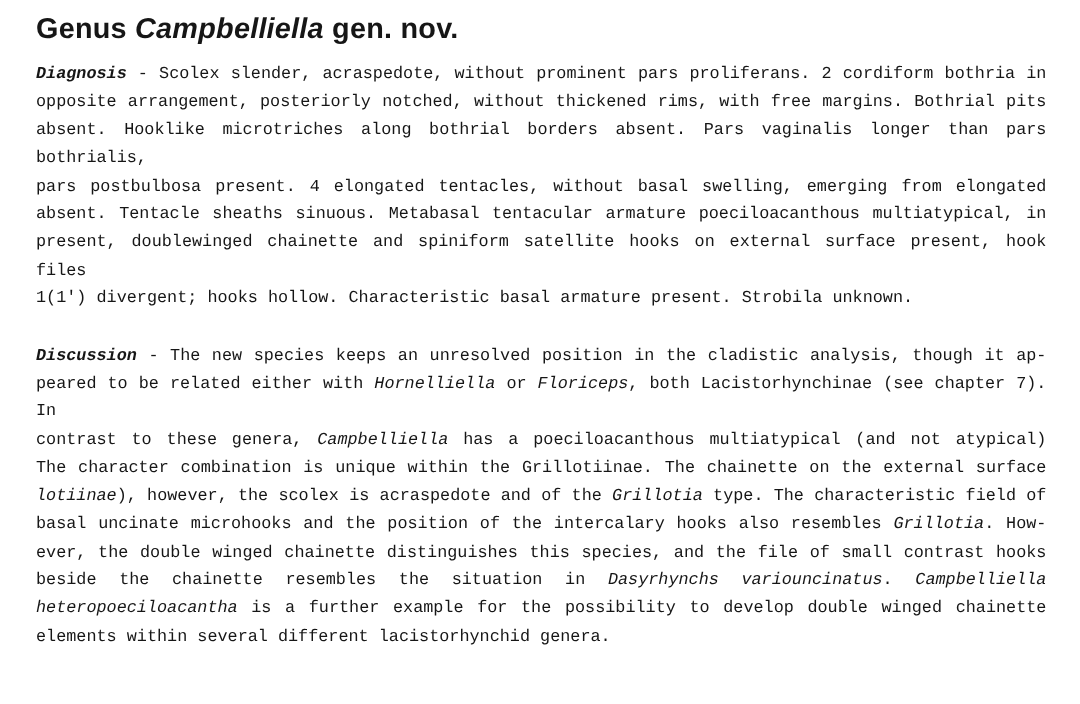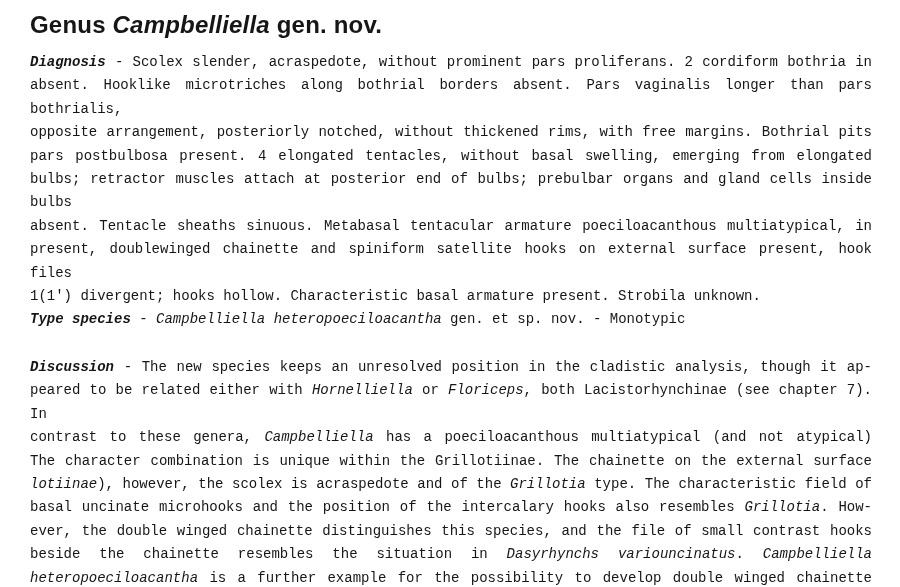--- a/index.html
+++ b/index.html
@@ -49,32 +49,28 @@
   .bd { font-weight: bold; }
 </style>
 </head>
 <body>
 
 <article class="page">
   <h1 class="title"><span class="bd">Genus </span><span class="it bd">Campbelliella</span><span class="bd"> gen. nov.</span></h1>
 
   <section class="para">
       <div class="line"><span class="it bd">Diagnosis</span><span> - Scolex slender, acraspedote, without prominent pars proliferans. 2 cordiform bothria in</span></div>
+      <div class="line"><span>opposite arrangement, posteriorly notched, without thickened rims, with free margins. Bothrial pits</span></div>
       <div class="line"><span>absent. Hooklike microtriches along bothrial borders absent. Pars vaginalis longer than pars bothrialis,</span></div>
-      <div class="line"><span>opposite arrangement, posteriorly notched, without thickened rims, with free margins. Bothrial pits</span></div>
       <div class="line"><span>pars postbulbosa present. 4 elongated tentacles, without basal swelling, emerging from elongated</span></div>
-      <div class="line"><span>bulbs; retractor muscles attach at posterior end of bulbs; prebulbar organs and gland cells inside bulbs</span></div>
       <div class="line"><span>absent. Tentacle sheaths sinuous. Metabasal tentacular armature poeciloacanthous multiatypical, in</span></div>
       <div class="line"><span>present, doublewinged chainette and spiniform satellite hooks on external surface present, hook files</span></div>
       <div class="line line-last"><span>1(1') divergent; hooks hollow. Characteristic basal armature present. Strobila unknown.</span></div>
     </section>
 
-  <section class="para">
-      <div class="line line-last"><span class="it bd">Type species</span><span> - </span><span class="it">Campbelliella heteropoeciloacantha</span><span> gen. et sp. nov. - Monotypic</span></div>
-    </section>
 
   <section class="para discussion">
       <div class="line"><span class="it bd">Discussion</span><span> - The new species keeps an unresolved position in the cladistic analysis, though it ap-</span></div>
       <div class="line"><span>peared to be related either with </span><span class="it">Hornelliella</span><span> or </span><span class="it">Floriceps</span><span>, both Lacistorhynchinae (see chapter 7). In</span></div>
       <div class="line"><span>contrast to these genera, </span><span class="it">Campbelliella</span><span> has a poeciloacanthous multiatypical (and not atypical)</span></div>
       <div class="line"><span>The character combination is unique within the Grillotiinae. The chainette on the external surface</span></div>
       <div class="line"><span class="it">lotiinae</span><span>), however, the scolex is acraspedote and of the </span><span class="it">Grillotia</span><span> type. The characteristic field of</span></div>
       <div class="line"><span>basal uncinate microhooks and the position of the intercalary hooks also resembles </span><span class="it">Grillotia</span><span>. How-</span></div>
       <div class="line"><span>ever, the double winged chainette distinguishes this species, and the file of small contrast hooks</span></div>
       <div class="line"><span>beside the chainette resembles the situation in </span><span class="it">Dasyrhynchs variouncinatus</span><span>. </span><span class="it">Campbelliella</span></div>

